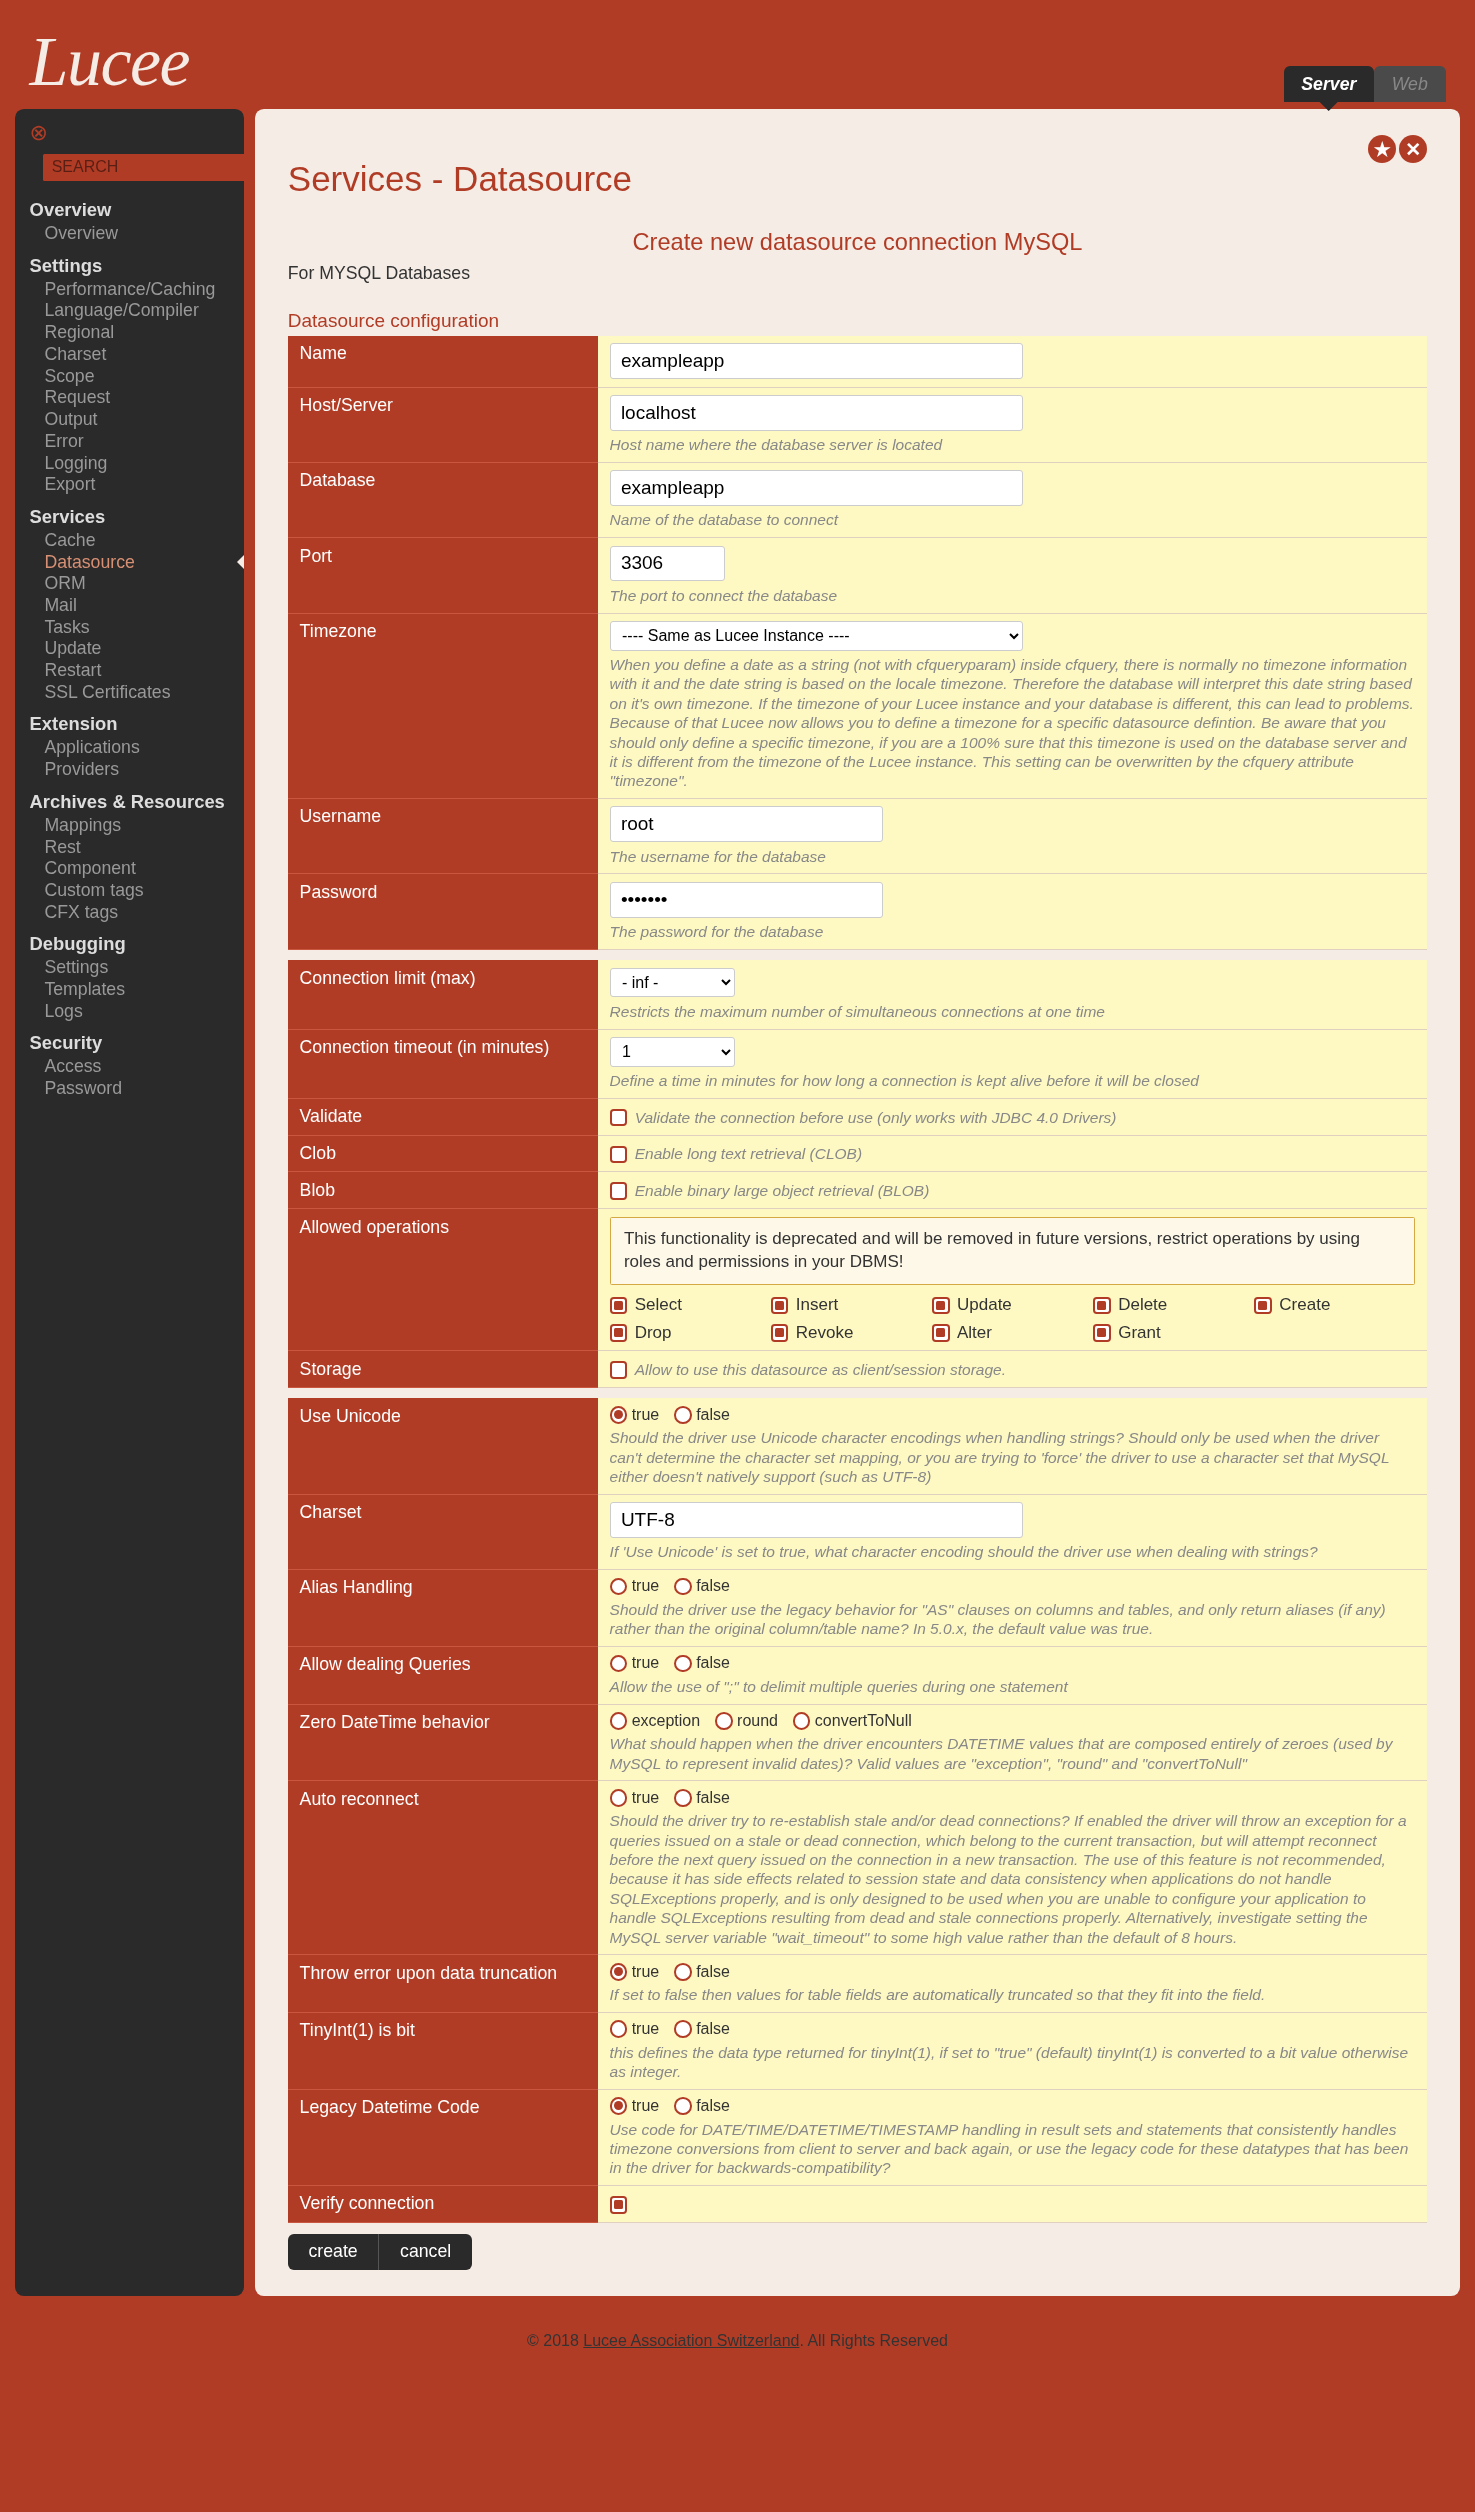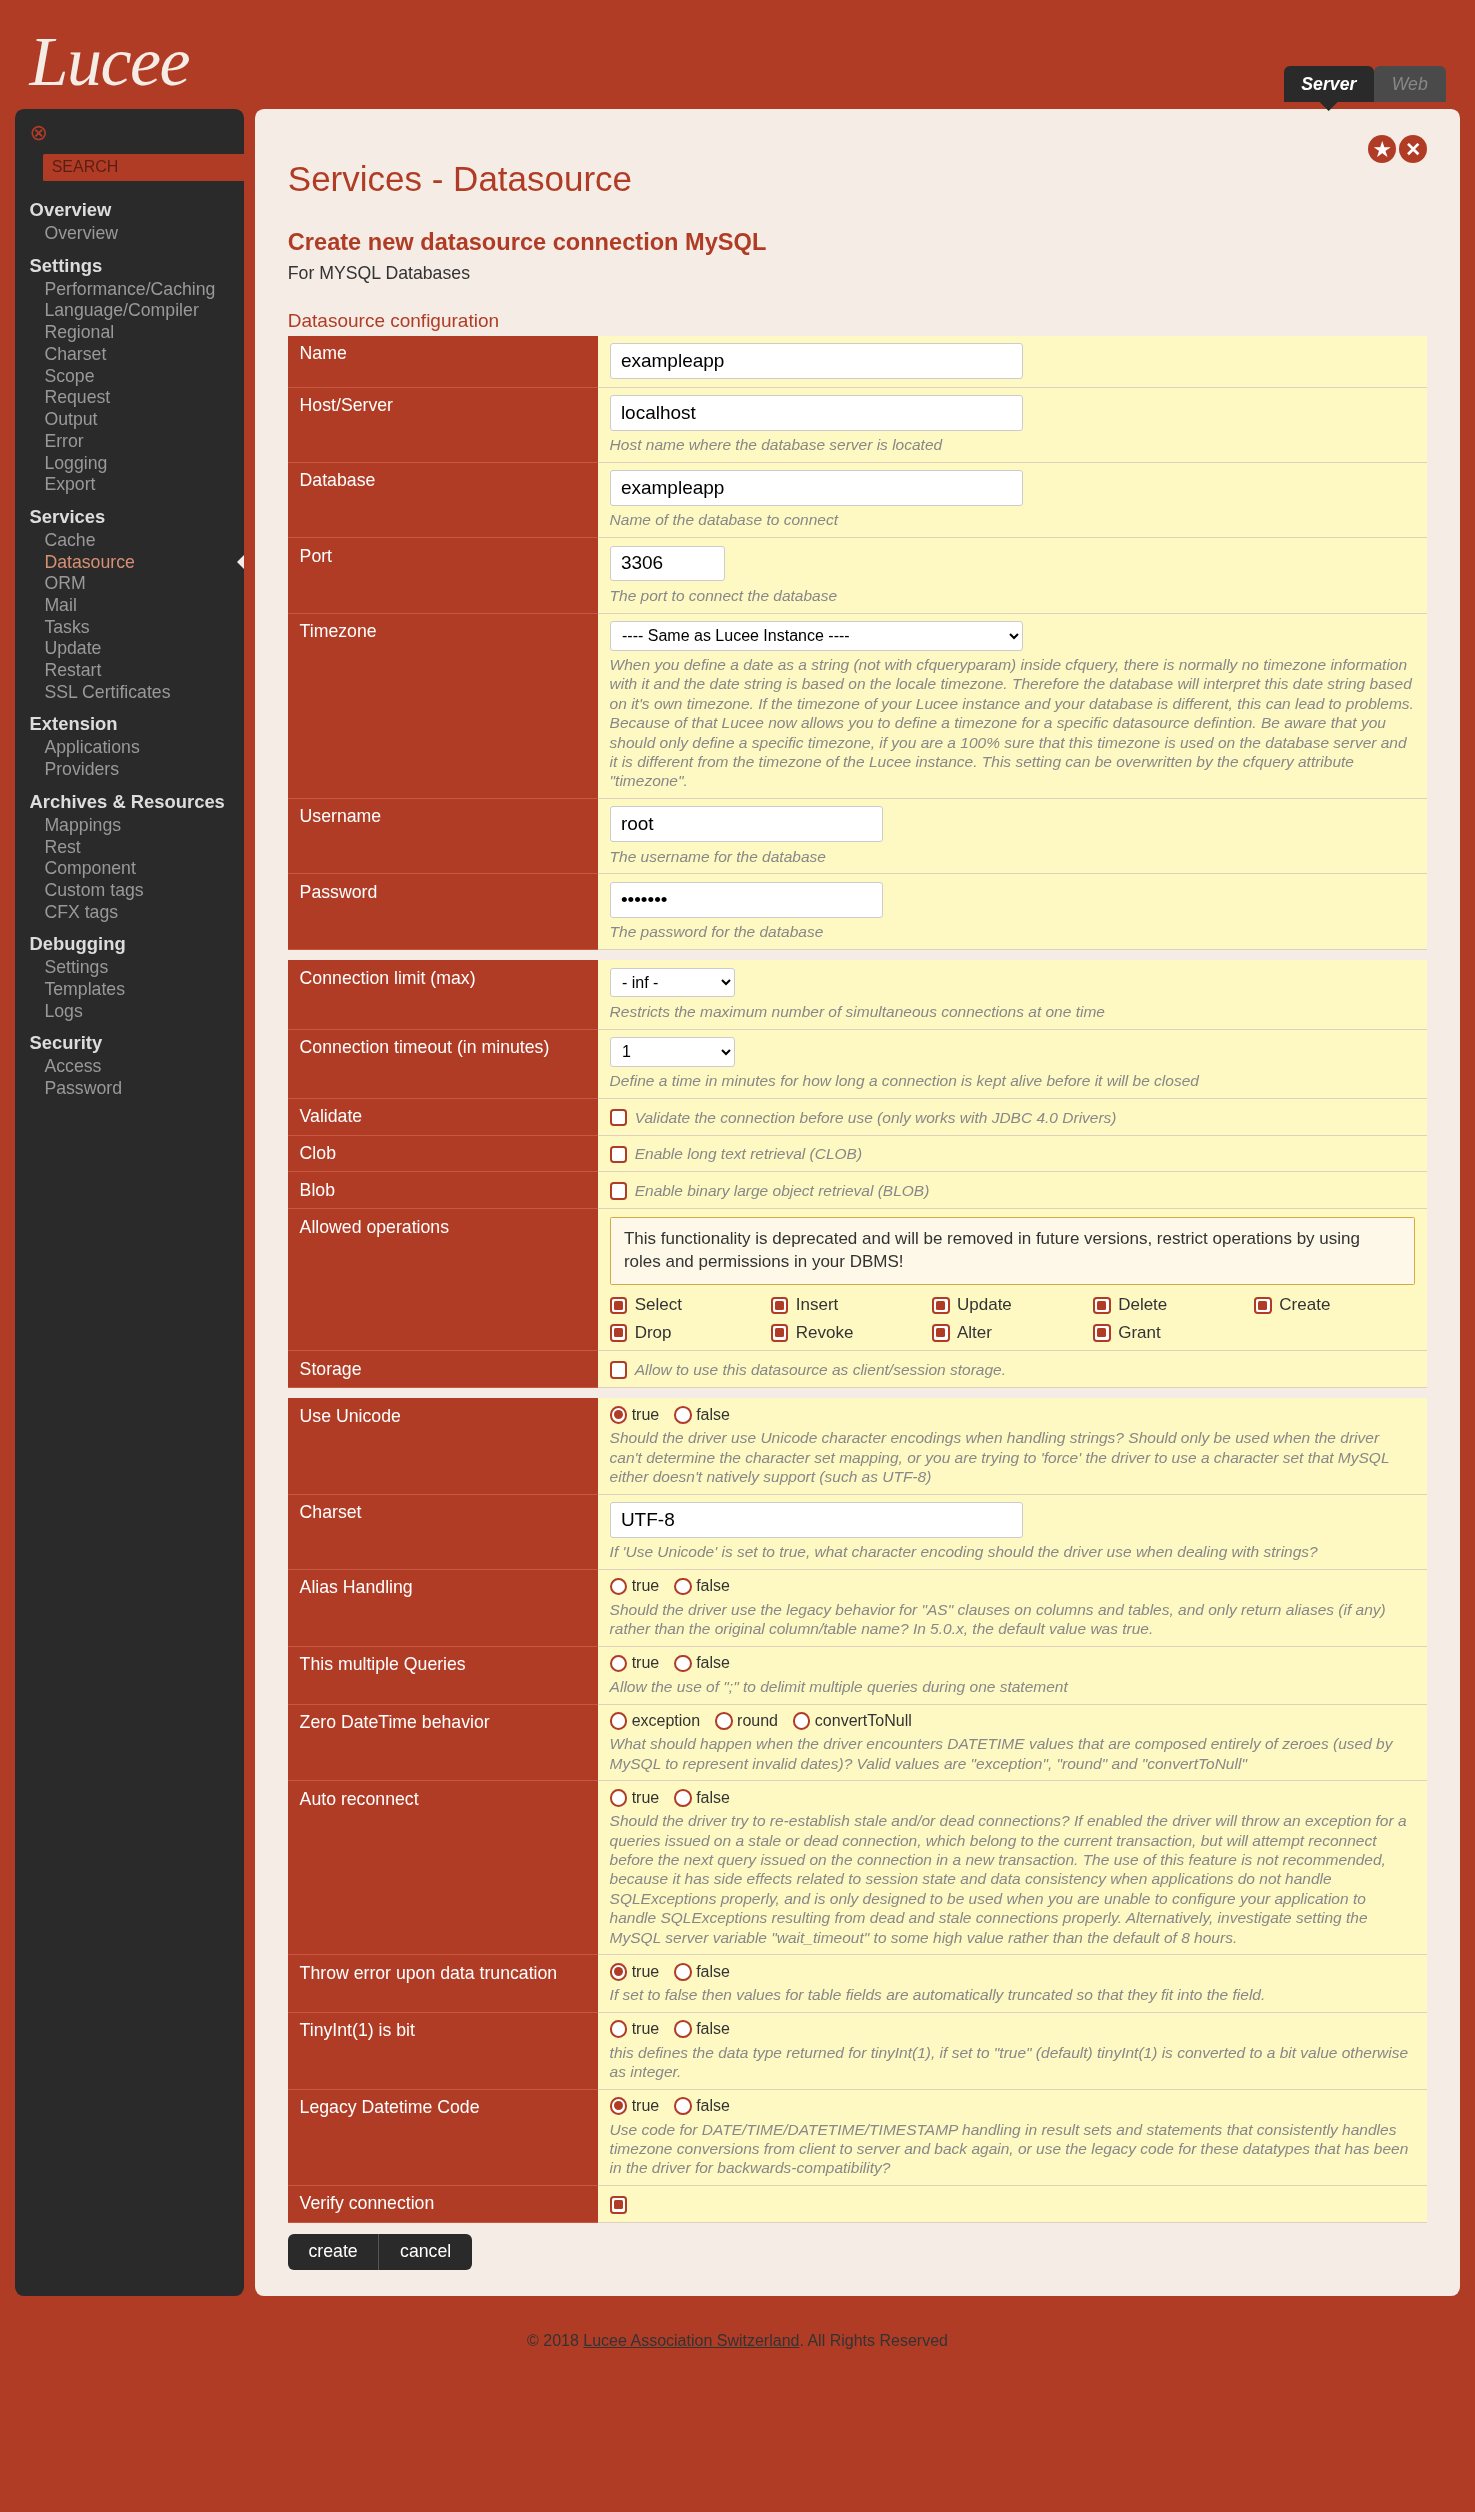--- a/index.html
+++ b/index.html
@@ -21,21 +21,21 @@
 .search-btn { color:#b13c26; font-size:20.7px; cursor:pointer; }
 .nav-section { padding:3px 14.8px; }
 .nav-head { color:#ddd; font-weight:bold; font-size:18.4px; padding:4.4px 0 1.5px; }
 .nav-item { color:#999; font-size:17.7px; padding:0.7px 0 0.7px 14.8px; cursor:pointer; line-height:1.15; }
 .nav-item.active { color:#d89074; position:relative; }
 .nav-item.active::after { content:''; position:absolute; right:-14.8px; top:50%; transform:translateY(-50%); width:0; height:0; border-top:7.4px solid transparent; border-bottom:7.4px solid transparent; border-right:7.4px solid #f5ece5; }
 .content { flex:1; background:#f5ece5; border-radius:8.9px; padding:26px 33px; }
 .content-icons { float:right; display:flex; gap:3px; }
 .ci { width:28px; height:28px; border-radius:50%; background:#b13c26; color:#fff; display:flex; align-items:center; justify-content:center; font-size:19px; font-weight:bold; cursor:pointer; }
 h1 { color:#b13c26; font-size:35px; font-weight:normal; margin-bottom:29.5px;margin-top:24px; }
-h2 { color:#b13c26; font-size:23.6px; font-weight:bold; margin-bottom:7.4px; }
+h2 { color:#b13c26; font-size:23.6px; font-weight:normal; margin-bottom:7.4px;text-align:center; }
 .sub { color:#333; font-size:17.7px; margin-bottom:26px; }
 h3 { color:#b13c26; font-size:19px; font-weight:normal; margin-bottom:3.7px; margin-top:8.9px; }
 .form-table { width:100%; border-collapse:collapse; }
 .form-table td { vertical-align:top; }
 .form-table td.label { background:#b13c26; color:#fff; padding:7.4px 11.8px; width:310px; font-size:17.7px; border-bottom:0.7px solid #c9573f; }
 .form-table td.field { background:#fef9c3; padding:7.4px 11.8px; border-bottom:0.7px solid #e0d0c0; }
 .form-table td.field input[type=text], .form-table td.field input[type=password] { background:#fff; border:0.7px solid #ccc; padding:5.9px 10.3px; font-size:19px; border-radius:3px; }
 .form-table td.field input.wide { width:413px; }
 .form-table td.field input.med { width:273px; }
 .form-table td.field input.sm { width:115px; }
@@ -285,21 +285,21 @@
               <div class="radio-row">
                 <span class="rb"></span>
                 <span class="rb-label">true</span>
                 <span class="rb"></span>
                 <span class="rb-label">false</span>
               </div>
               <div class="hint">Should the driver use the legacy behavior for "AS" clauses on columns and tables, and only return aliases (if any) rather than the original column/table name? In 5.0.x, the default value was true.</div>
             </td>
           </tr>
       <tr>
-            <td class="label">This multiple Queries</td>
+            <td class="label">Allow dealing Queries</td>
         <td class="field">
               <div class="radio-row">
                 <span class="rb"></span>
                 <span class="rb-label">true</span>
                 <span class="rb"></span>
                 <span class="rb-label">false</span>
               </div>
               <div class="hint">Allow the use of ";" to delimit multiple queries during one statement</div>
             </td>
           </tr>

